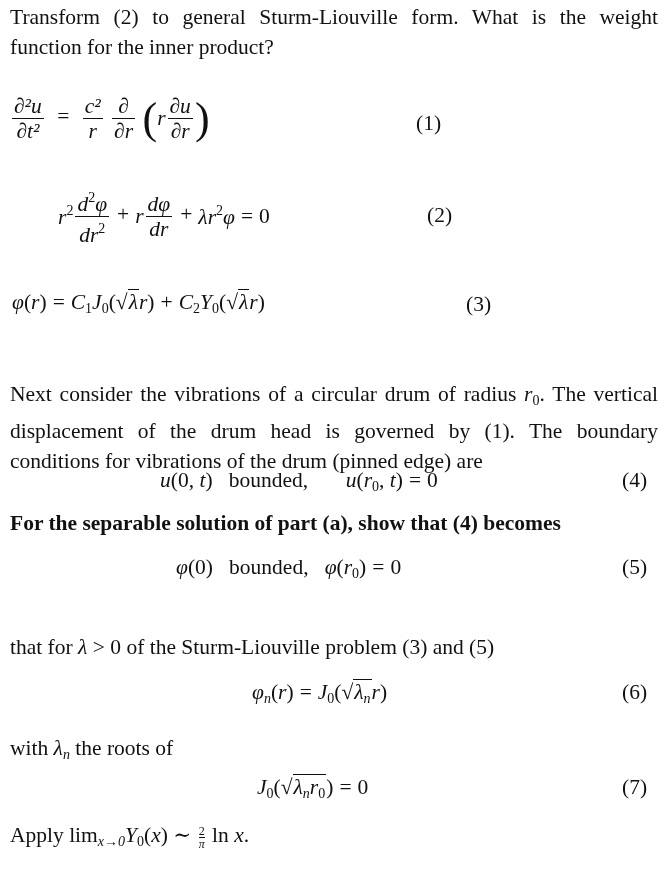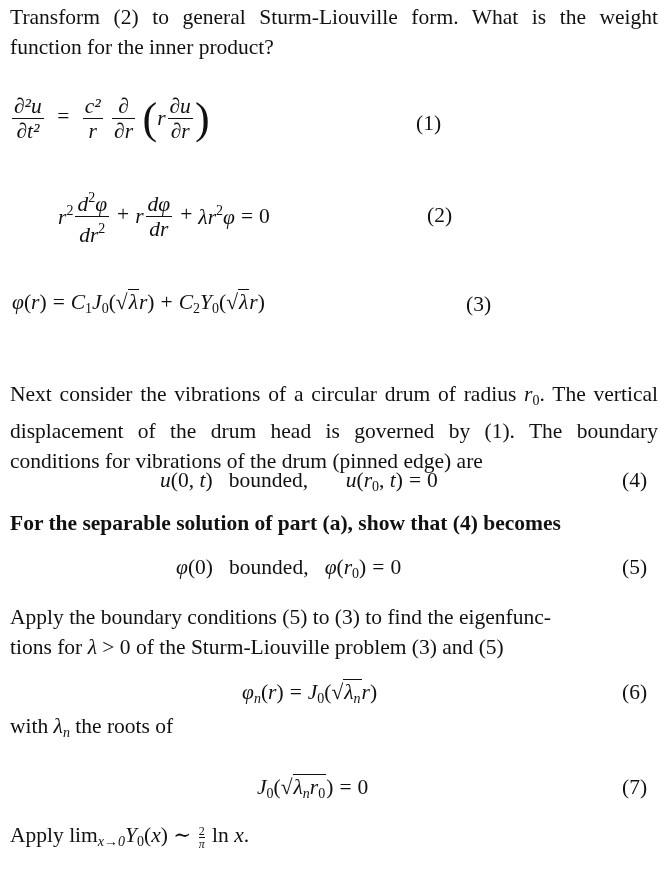--- a/index.html
+++ b/index.html
@@ -78,30 +78,30 @@
 <div class="eqnum" style="left:622px; top:468px;">(4)</div>
 
 <div class="para" style="top:508px;font-weight:bold;">For the separable solution of part (a), show that (4) becomes</div>
 
 <div class="abs" style="left:148px; top:555px;margin-left:28px;">
   <span class="i">φ</span>(0)&nbsp;&nbsp;&nbsp;<span>bounded,</span>&nbsp;&nbsp;&nbsp;<span class="i">φ</span>(<span class="i">r</span><span class="sub">0</span>)<span class="op">=</span>0
 </div>
 <div class="eqnum" style="left:622px; top:555px;">(5)</div>
 
 <div class="para" style="top:602px;">
-  <span>Apply the boundary conditions (5) to (3) to find the eigenfunc-</span><br>
-  <span>tions for </span><span class="i">λ</span> &gt; 0<span> of the Sturm-Liouville problem (3) and (5)</span>
+  <br>
+  <span>that for </span><span class="i">λ</span> &gt; 0<span> of the Sturm-Liouville problem (3) and (5)</span>
 </div>
 
-<div class="abs" style="left:242px; top:680px;">
+<div class="abs" style="left:252px; top:680px;">
   <span class="i">φ</span><span class="subi">n</span>(<span class="i">r</span>)<span class="op">=</span><span class="i">J</span><span class="sub">0</span>(<span class="sqrt">√<span class="rad"><span class="i">λ</span><span class="subi">n</span></span></span><span class="i">r</span>)
 </div>
 <div class="eqnum" style="left:622px; top:680px;">(6)</div>
 
-<div class="para" style="top:711px;">
+<div class="para" style="top:733px;">
   <span>with </span><span class="i">λ</span><span class="subi">n</span><span> the roots of</span>
 </div>
 
 <div class="abs" style="left:257px; top:775px;">
   <span class="i">J</span><span class="sub">0</span>(<span class="sqrt">√<span class="rad"><span class="i">λ</span><span class="subi">n</span><span class="i">r</span><span class="sub">0</span></span></span>)<span class="op">=</span>0
 </div>
 <div class="eqnum" style="left:622px; top:775px;">(7)</div>
 
 <div class="para" style="top:820px;">
   <span>Apply lim</span><span class="subi">x→0</span><span class="i">Y</span><span class="sub">0</span>(<span class="i">x</span>) ∼ <span class="smallfrac"><span class="num">2</span><span class="den i">π</span></span> <span>ln </span><span class="i">x</span>.

